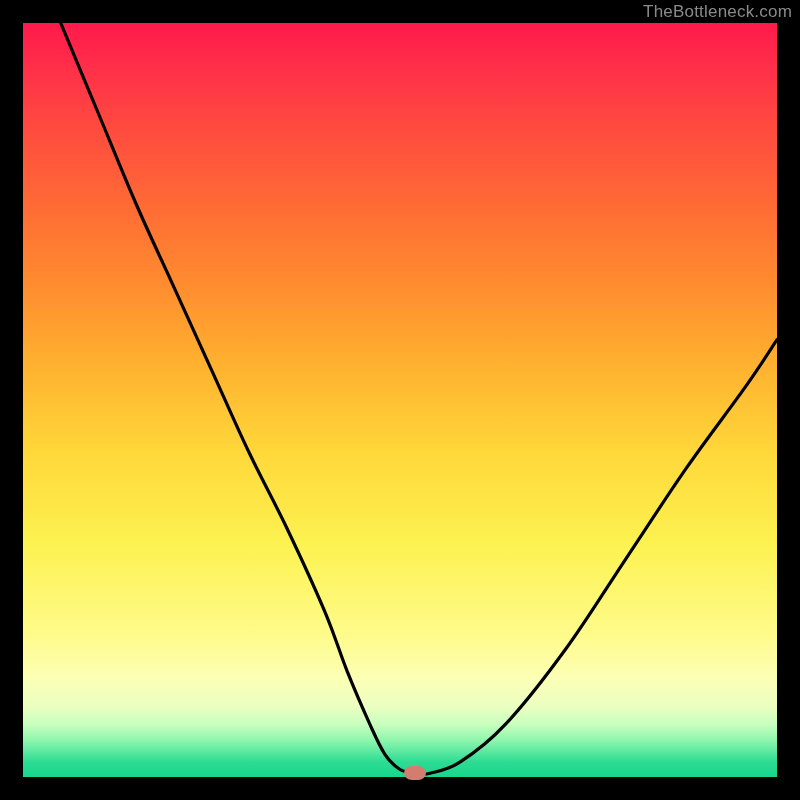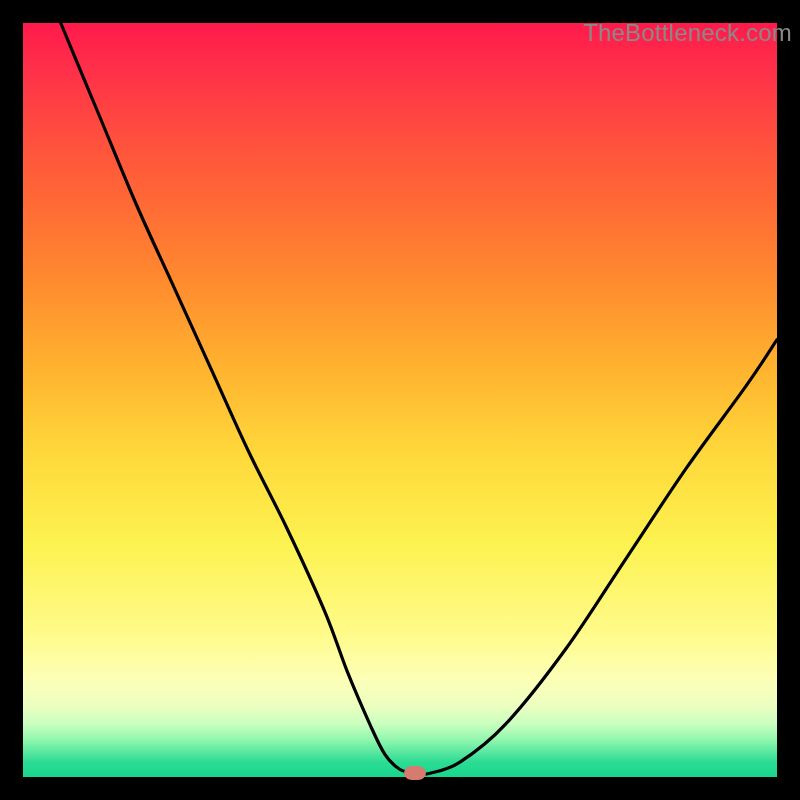--- a/index.html
+++ b/index.html
@@ -37,24 +37,24 @@
       #ecffc0 90.5%,
       #c9ffbf 93%,
       #92f7ae 95%,
       #60e9a2 96.5%,
       #2ddc93 98%,
       #17d68d 100%
     );
   }
   .watermark {
     position: absolute;
-    top: 19px;
+    top: 2px;
     right: 8px;
     color: #8a8a8a;
-    font-size: 24px;
+    font-size: 17px;
     font-weight: 500;
     letter-spacing: 0.2px;
     z-index: 5;
   }
   svg.curve-layer {
     position: absolute;
     left: 0;
     top: 0;
     width: 754px;
     height: 754px;

